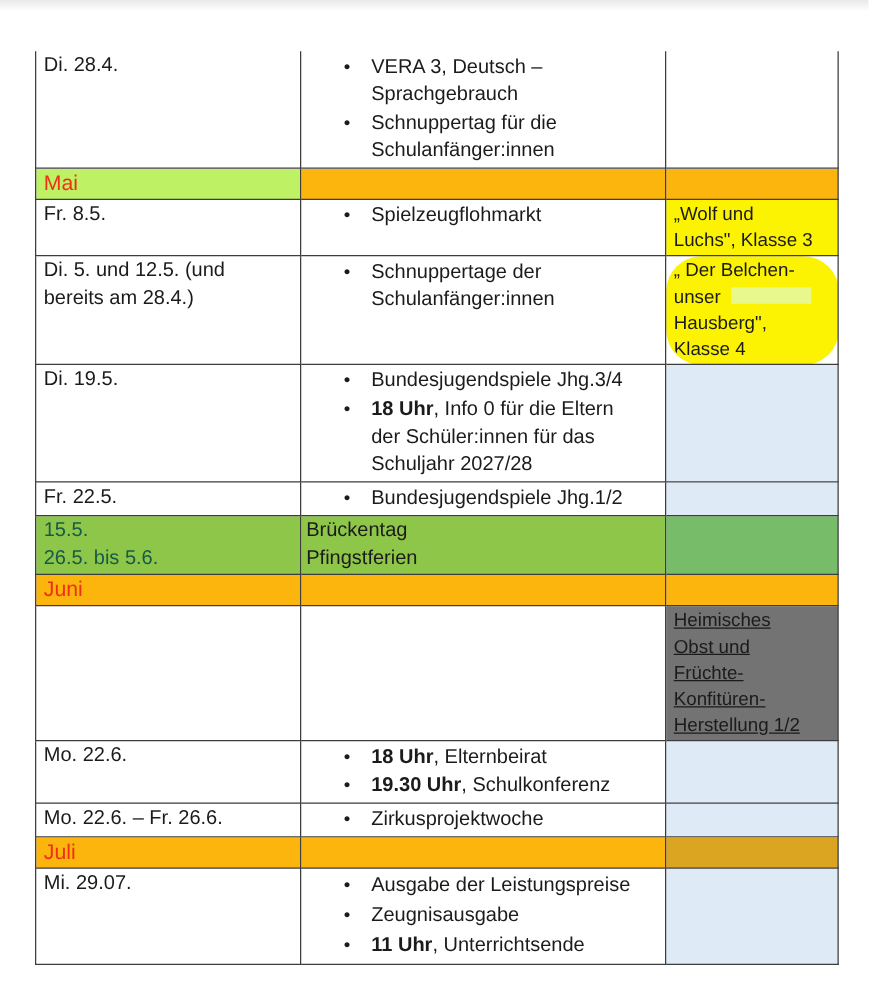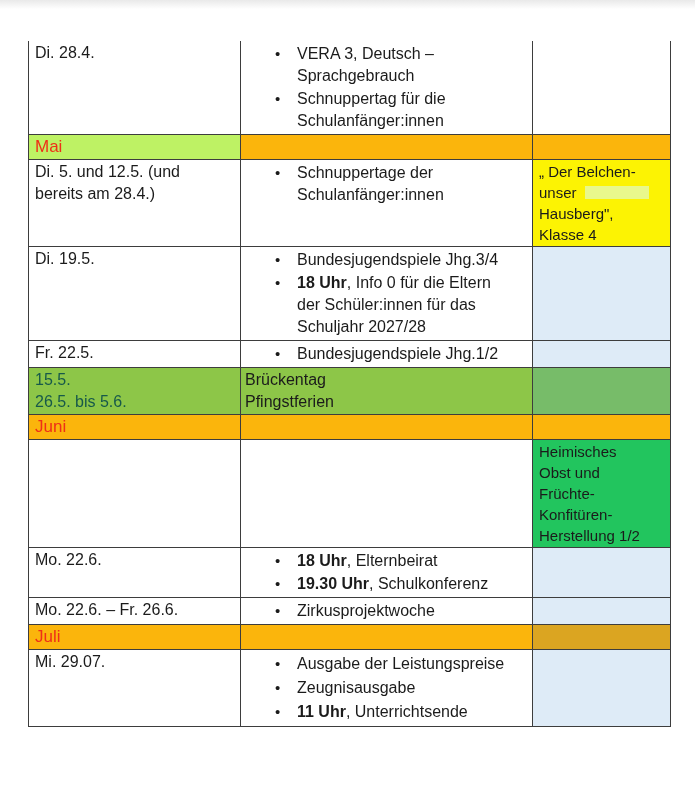--- a/index.html
+++ b/index.html
@@ -56,29 +56,39 @@
             </ul>
           </td>
           <td class="col3" style="background: rgb(255, 255, 255);"></td>
         </tr>
         <tr>
           <td class="month-cell" style="background: #bef264; color: rgb(238, 48, 23);">Mai</td>
           <td style="background: rgb(251, 181, 12);"></td>
           <td style="background: rgb(251, 181, 12);"></td>
         </tr>
         <tr>
+          <td class="pre date">Fr. 8.5.</td>
+          <td>
+            <ul>
+              <li><span class="pre">Spielzeugflohmarkt</span></li>
+            </ul>
+          </td>
+          <td class="col3 pre" style="background: rgb(252, 243, 3);">„Wolf und
+Luchs", Klasse 3</td>
+        </tr>
+        <tr>
           <td class="pre date">Di. 5. und  12.5. (und
 bereits am 28.4.)</td>
           <td>
             <ul>
               <li><span class="pre">Schnuppertage der
 Schulanfänger:innen</span></li>
             </ul>
           </td>
-          <td class="col3" style="background: rgb(252, 243, 3);">
+          <td class="col3" style="background: rgb(252, 243, 3); border-radius: 28px;">
             <div>„ Der Belchen-</div>
             <div>unser<span class="patch" style="background: rgb(233, 248, 140);"></span></div>
             <div>Hausberg",</div>
             <div>Klasse 4</div>
           </td>
         </tr>
         <tr>
           <td class="pre date">Di. 19.5.</td>
           <td>
             <ul>
@@ -107,21 +117,21 @@
           <td style="background: rgb(119, 188, 105);"></td>
         </tr>
         <tr>
           <td class="month-cell" style="background: rgb(251, 181, 12); color: rgb(238, 48, 23);">Juni</td>
           <td style="background: rgb(251, 181, 12);"></td>
           <td style="background: rgb(251, 181, 12);"></td>
         </tr>
         <tr>
           <td class="pre date"></td>
           <td></td>
-          <td class="col3 pre" style="background: #22c55e;">Heimisches
+          <td class="col3 pre" style="background: #737373; text-decoration: underline;">Heimisches
 Obst und
 Früchte-
 Konfitüren-
 Herstellung 1/2</td>
         </tr>
         <tr>
           <td class="pre date">Mo. 22.6.</td>
           <td>
             <ul>
               <li><b>18 Uhr</b><span class="pre">, Elternbeirat</span></li>

